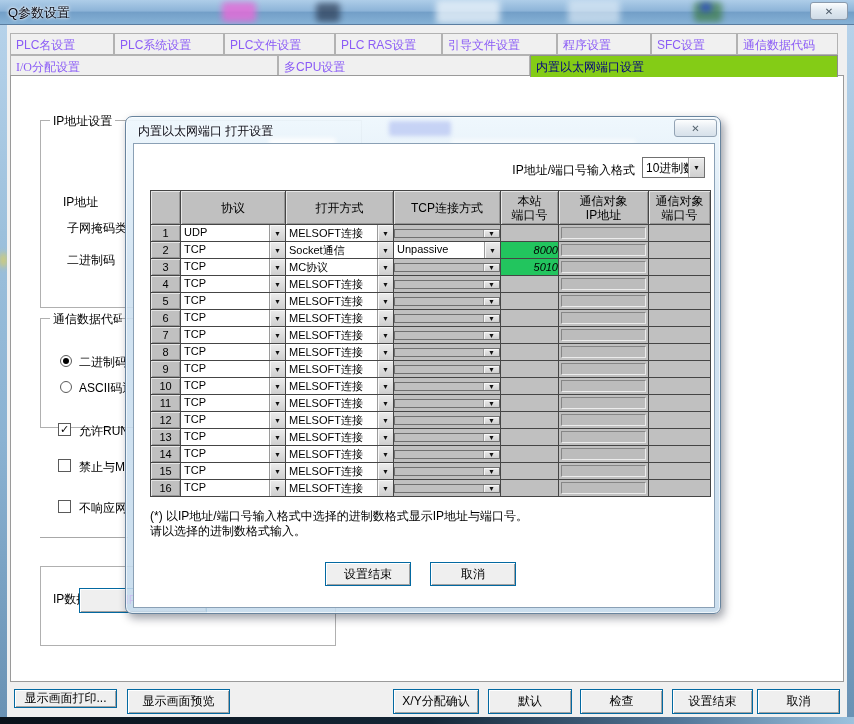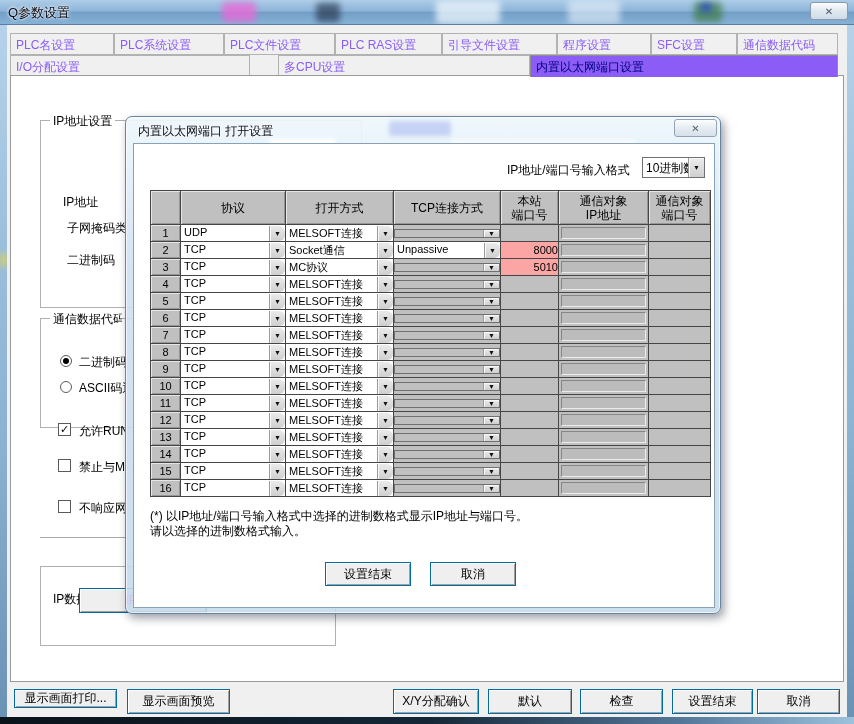--- a/index.html
+++ b/index.html
@@ -22,21 +22,21 @@
     background:linear-gradient(180deg,#b6d2ea,#9cc0dc 30%,#8ab2d2 60%,#6a92b4); }
   .edge-r { position:absolute; right:0; top:25px; width:7px; height:692px;
     background:linear-gradient(180deg,#b6d2ea,#9cc0dc 30%,#8ab2d2 60%,#6a92b4); }
   .edge-b { position:absolute; left:0; top:717px; width:854px; height:7px;
     background:linear-gradient(90deg,#0a121a,#142636 50%,#54789a 80%,#9cc2de); }
   .client { position:absolute; left:7px; top:25px; width:840px; height:692px; background:#f0f0f0; }
 
   
   .tab { position:absolute; background:#f0f0f0; border:1px solid #b2b2b2; overflow:hidden;
     font-size:12px; color:#8b5cf6; padding:3px 0 0 5px; white-space:nowrap; cursor:pointer; }
-  .tab.active { background:#8b5cf6; color:#000080; border-color:#8e8e8e; border-bottom:none; z-index:5; }
+  .tab.active { background:#84cc16; color:#000080; border-color:#8e8e8e; border-bottom:none; z-index:5; }
 
   
   .panel { position:absolute; left:10px; top:75px; width:834px; height:607px;
     background:#fff; border:1px solid #9a9a9a; }
 
   .groupbox { position:absolute; border:1px solid #b0b0b0; box-shadow:1px 1px 0 #fff; }
   .grouplabel { position:absolute; top:-8px; left:9px; background:#fff; padding:0 3px; white-space:nowrap; overflow:hidden; }
   .bglabel { position:absolute; white-space:nowrap; overflow:hidden; }
 
   .radio { position:absolute; width:12px; height:12px; border:1px solid #5a5a5a; border-radius:50%; background:#fff; }
@@ -58,45 +58,45 @@
   .dlg-title { position:absolute; left:12px; top:6px; font-size:12px; color:#0a0a14;
     text-shadow:0 0 3px rgba(255,255,255,.9); white-space:nowrap; }
   .dlg-close { position:absolute; right:3px; top:2px; width:43px; height:18px;
     background:linear-gradient(180deg,#fdfefe,#e6ecf2 50%,#d6e0ea);
     border:1px solid #93a3b4; border-radius:3px; color:#56646f; font-size:10px; font-weight:bold;
     display:flex; align-items:center; justify-content:center; cursor:pointer; }
   .ghost { position:absolute; filter:blur(2px); border-radius:3px; }
   .dlg-inner { position:absolute; left:7px; top:26px; width:582px; height:465px;
     background:#fff; border:1px solid #8aa0b5; }
 
-  .fmt-label { position:absolute; left:373px; top:18px; width:128px; text-align:left; white-space:nowrap; }
+  .fmt-label { position:absolute; left:373px; top:18px; width:128px; text-align:right; white-space:nowrap; }
   .combo { display:flex; background:#fff; border:1px solid #707070; overflow:hidden; }
   .combo .ctext { flex:1; padding:1px 0 0 3px; white-space:nowrap; overflow:hidden; font-size:11px; }
   .combo .cbtn { width:16px; background:linear-gradient(180deg,#ececec,#cfcfcf);
     border-left:1px solid #9a9a9a; box-shadow:inset 1px 1px 0 #f8f8f8;
     font-size:7px; color:#111; display:flex; align-items:center; justify-content:center; cursor:pointer; }
   .combo.dis { background:#c0c0c0; }
   .combo.dis .ctext { color:#c0c0c0; }
   .fmt-combo { position:absolute; left:508px; top:13px; width:63px; height:21px; }
   .fmt-combo .ctext { font-size:12px; padding-top:2px; }
 
   
   .grid-wrap { position:absolute; left:16px; top:46px; }
   table.grid { border-collapse:collapse; table-layout:fixed; }
   table.grid td, table.grid th { border:1px solid #454545; padding:0; font-weight:normal; overflow:hidden; }
   table.grid th { background:#c0c0c0; font-size:12px; line-height:14px; white-space:pre-line; height:34px;
     box-shadow:inset 1px 1px 0 #e6e6e6, inset -1px -1px 0 #969696; }
   tr.grow { height:17px; }
   td.cell-num { background:#c0c0c0; text-align:center; font-size:11px;
     box-shadow:inset 1px 1px 0 #e6e6e6, inset -1px -1px 0 #969696; }
-  td.cell-combo { background:#fff;border-radius:7px; }
+  td.cell-combo { background:#fff; }
   td.cell-combo .combo { border:none; height:16px; }
   td.cell-gray { background:#c0c0c0; }
   td.cell-port { background:#c0c0c0; font-size:11px; text-align:right; padding-right:3px; }
-  td.cell-port.filled { background:#fca5a5; }
+  td.cell-port.filled { background:#22c55e;font-style:italic; }
   td.cell-ip { background:#c0c0c0; }
   .ipbox { margin:1px 2px; height:12px; background:#bcbcbc;
     border:1px solid; border-color:#868686 #ececec #ececec #868686; }
 
   .note { position:absolute; left:16px; white-space:nowrap; font-size:12px; }
 
   
   .hint { position:absolute; left:598px; top:628px; width:180px; font-size:12.5px; color:#000080; white-space:nowrap; }
   .hint .m { color:#ff00ff; margin:0 6px 0 4px; }
   .hint .c { color:#2020c8; margin:0 4px 0 7px; }
@@ -127,21 +127,21 @@
 
   <div id="tabstrip">
       <div class="tab" style="left: 10px; top: 33px; width: 104px; height: 22px;">PLC名设置</div>
       <div class="tab" style="left: 114px; top: 33px; width: 110px; height: 22px;">PLC系统设置</div>
       <div class="tab" style="left: 224px; top: 33px; width: 111px; height: 22px;">PLC文件设置</div>
       <div class="tab" style="left: 335px; top: 33px; width: 107px; height: 22px;">PLC RAS设置</div>
       <div class="tab" style="left: 442px; top: 33px; width: 115px; height: 22px;">引导文件设置</div>
       <div class="tab" style="left: 557px; top: 33px; width: 94px; height: 22px;">程序设置</div>
       <div class="tab" style="left: 651px; top: 33px; width: 86px; height: 22px;">SFC设置</div>
       <div class="tab" style="left: 737px; top: 33px; width: 101px; height: 22px;">通信数据代码</div>
-      <div class="tab" style="left: 10px; top: 55px; width: 240px; height: 21px;">I/O分配设置</div>
+      <div class="tab" style="left: 10px; top: 55px; width: 268px; height: 21px; font-family: Liberation Serif, serif;">I/O分配设置</div>
       <div class="tab" style="left: 278px; top: 55px; width: 252px; height: 21px;">多CPU设置</div>
       <div class="tab active" style="left: 530px; top: 55px; width: 308px; height: 22px;">内置以太网端口设置</div>
     </div>
 
   <div class="panel"></div>
 
   <div class="groupbox" style="left:40px;top:120px;width:322px;height:188px;">
     <span class="grouplabel">IP地址设置</span>
   </div>
   <span class="bglabel" style="left:63px;top:194px;">IP地址</span>

